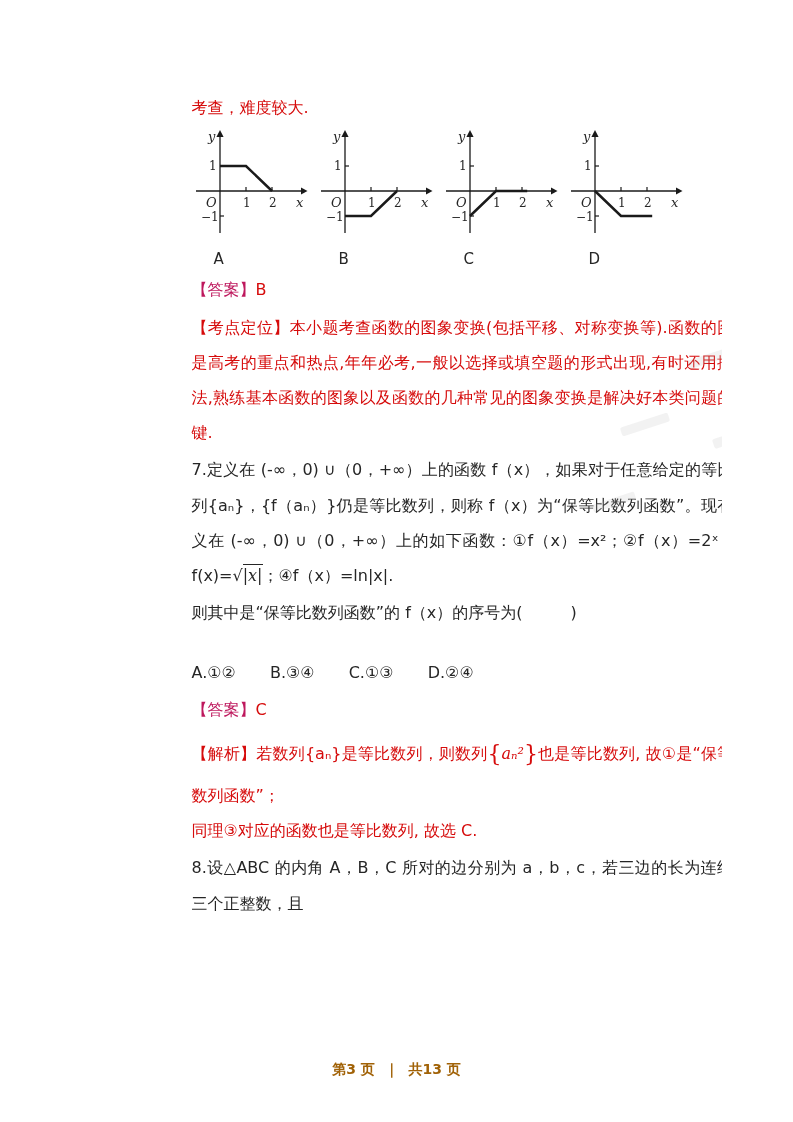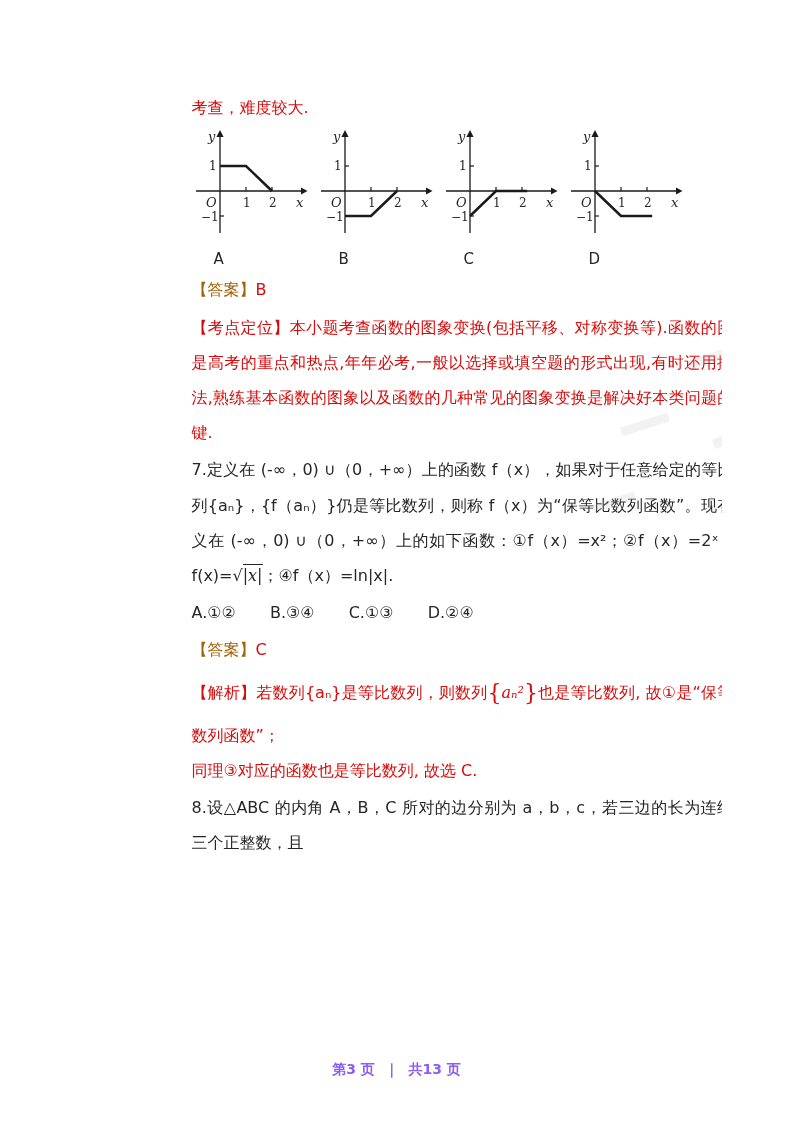--- a/index.html
+++ b/index.html
@@ -15,21 +15,21 @@
     line-height:2.2;
   }
   .content{
     position:absolute;
     left:120px;top:90px;
     width:558px;
   }
   .para{margin:0 0 2px 0;}
   .just{text-align:justify;}
   .red{color:#d60b0b;}
-  .lbl{color:#a16207;text-align:center;}
+  .lbl{color:#be185d;text-align:center;}
   
   .graphs-row{
     display:flex;
     gap:13px;
     margin:4px 0 2px 4px;
   }
   .graph{
     margin:0;padding:0;
     width:112px;
   }
@@ -37,21 +37,21 @@
     margin:2px 0 0 18px;
     font-size:15px;
     line-height:1.4;
     color:#262626;
   }
   .graph svg text{
     font-family:"DejaVu Serif","Liberation Serif",serif;
     fill:#262626;
   }
   
-  .choices span{display:inline-block;margin-right:34px;}
+  .choices span{display:inline-block;margin-right:34px;margin-top:23px;}
   .choices span:last-child{margin-right:0;}
   
   .sqrt-arg{border-top:1.2px solid #262626;padding-top:1px;}
   .fm{
     font-family:"DejaVu Serif","Liberation Serif",serif;
     font-style:italic;
   }
   .brace{
     font-style:normal;
     font-size:22px;
@@ -70,21 +70,21 @@
   .wm3{left:640px;top:430px;width:60px;height:10px;transform:rotate(-18deg);}
   .wm4{left:698px;top:450px;width:10px;height:70px;transform:rotate(12deg);}
   .wm5{left:520px;top:498px;width:44px;height:8px;transform:rotate(-18deg);}
   
   .footer{
     position:absolute;
     left:0;right:0;
     bottom:44px;
     text-align:center;
     font-size:14px;
-    color:#8b5cf6;
+    color:#a16207;
     font-weight:600;
     line-height:1.2;
   }
   .footer span{margin:0 5px;}
 </style>
 </head>
 <body>
 
 <div class="page">
 
@@ -175,20 +175,21 @@
         <figcaption>D</figcaption>
       </figure>
     </div>
 
     <p class="para red"><span class="lbl">【答案】</span><span>B</span></p>
 
 
     <p class="para red just">【考点定位】本小题考查函数的图象变换(包括平移、对称变换等).函数的图象是高考的重点和热点,年年必考,一般以选择或填空题的形式出现,有时还用排除法,熟练基本函数的图象以及函数的几种常见的图象变换是解决好本类问题的关键.</p>
 
     <p class="para just"><span>7.定义在 (-∞，0) ∪（0，+∞）上的函数 f（x），如果对于任意给定的等比数列{aₙ}，{f（aₙ）}仍是等比数列，则称 f（x）为“保等比数列函数”。现有定义在 (-∞，0) ∪（0，+∞）上的如下函数：①f（x）=x²；②f（x）=2ˣ；③ f(x)=</span><span class="fm">√</span><span class="fm sqrt-arg">|x|</span><span>；④f（x）=ln|x|.</span></p>
+    <p class="para">则其中是“保等比数列函数”的 f（x）的序号为(　　　)</p>
 
     <p class="para choices">
       <span>A.①②</span><span>B.③④</span><span>C.①③</span><span>D.②④</span>
     </p>
 
     <p class="para red"><span class="lbl">【答案】</span><span>C</span></p>
 
     <p class="para red just"><span>【解析】若数列{aₙ}是等比数列，则数列</span><span class="fm"><span class="brace">{</span><span>aₙ²</span><span class="brace">}</span></span><span>也是等比数列, 故①是“保等比数列函数”；</span><br><span>同理③对应的函数也是等比数列, 故选 C.</span></p>
 
 

